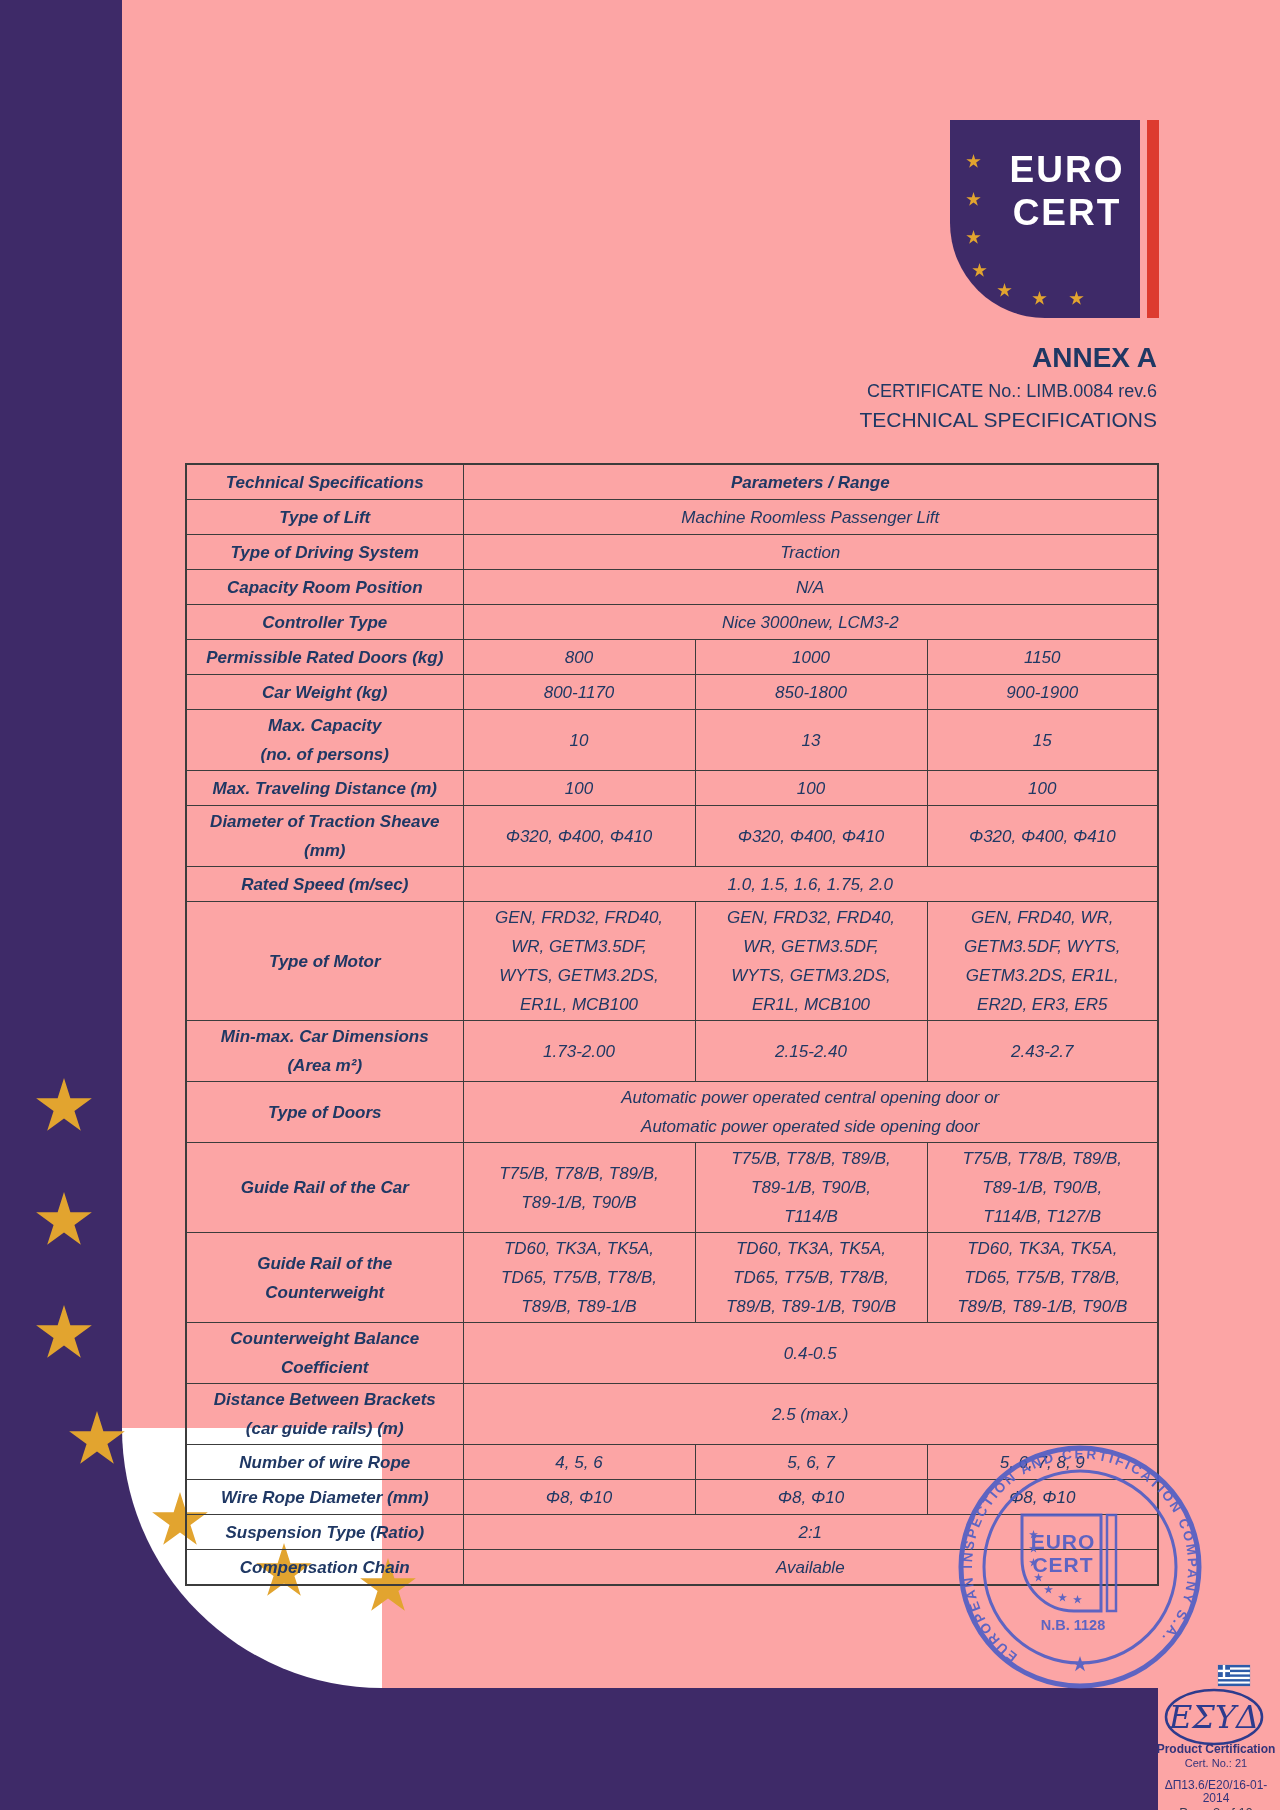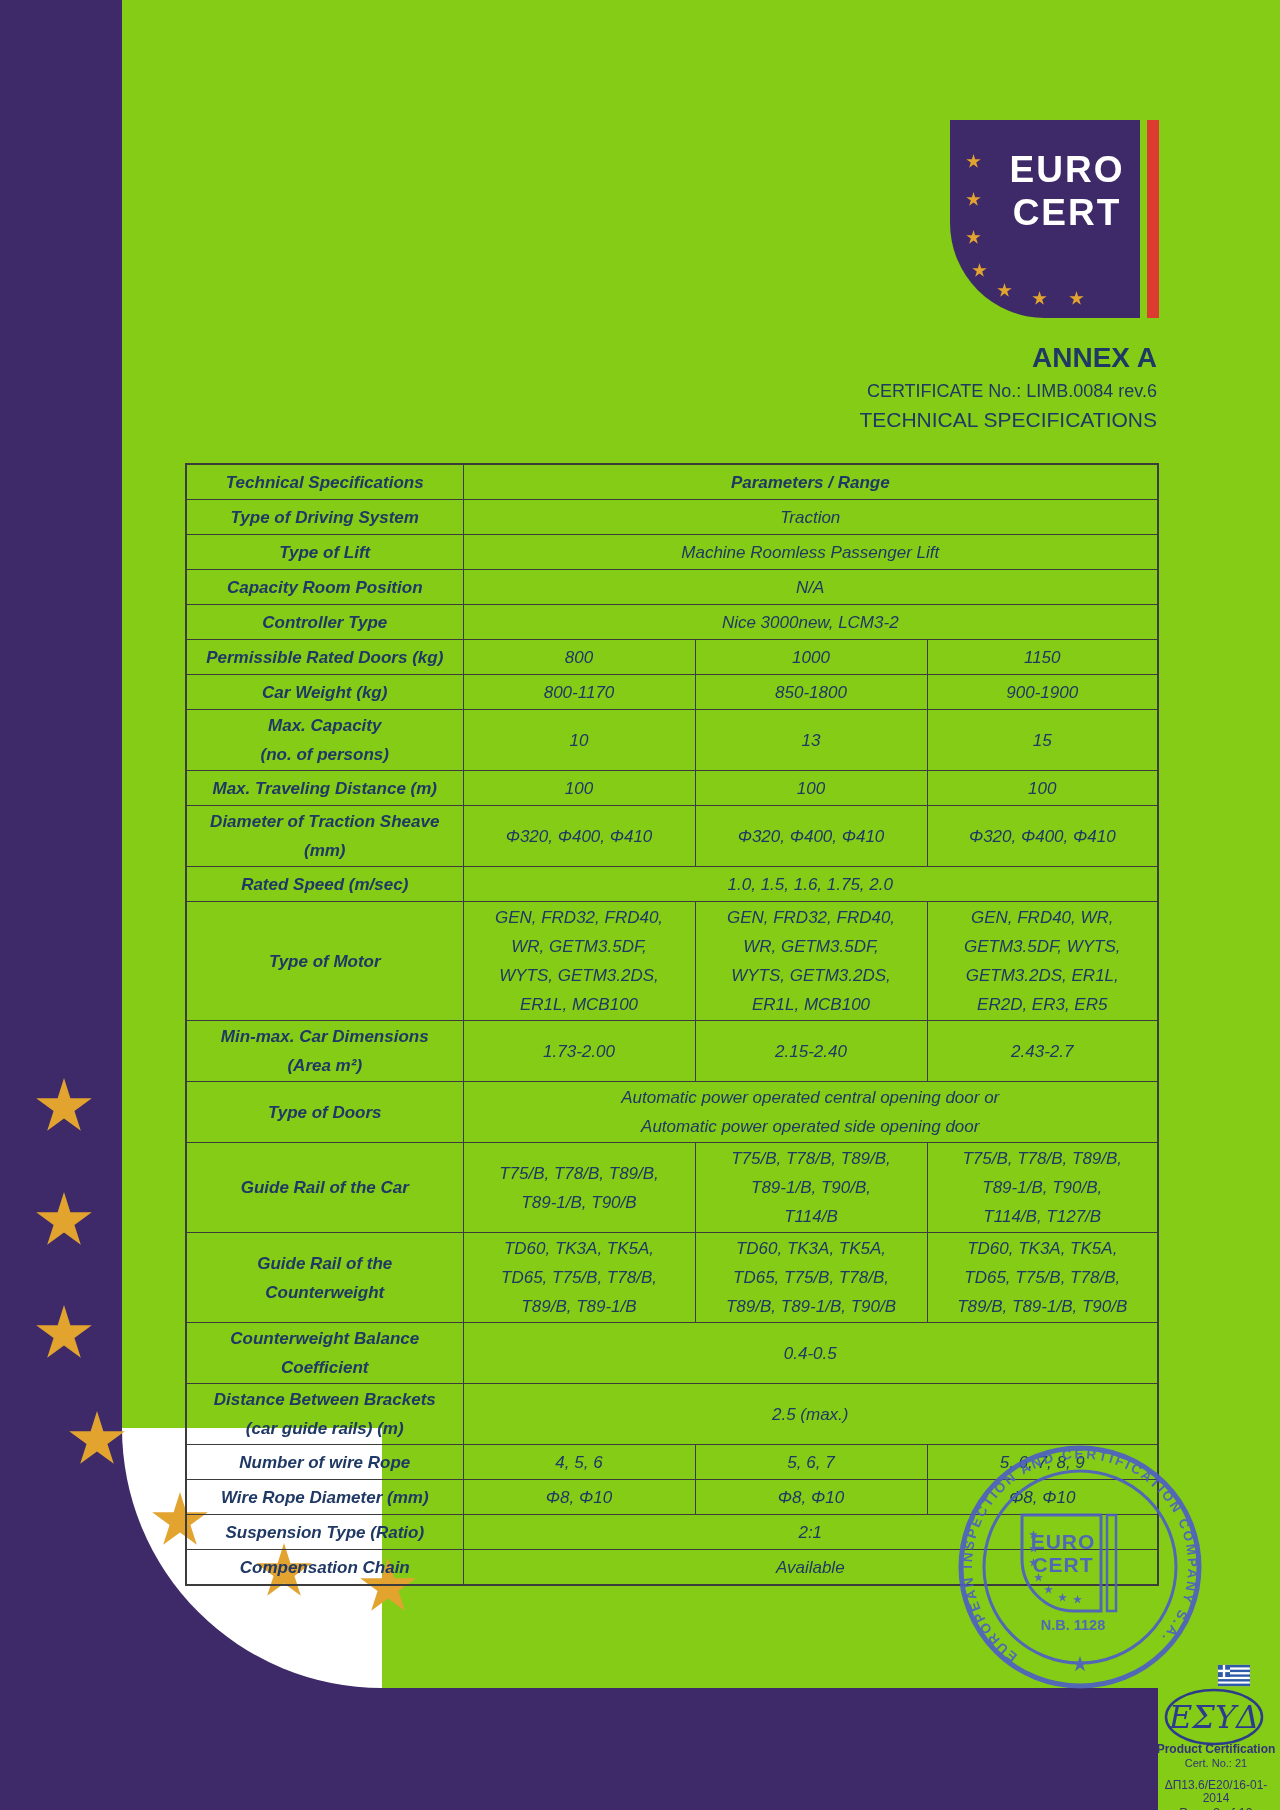--- a/index.html
+++ b/index.html
@@ -1,16 +1,16 @@
 <!DOCTYPE html>
 <html><head>
 <meta charset="utf-8">
 <style>
   html,body{margin:0;padding:0;background:#fff;}
-  .page{position:relative;width:1280px;height:1810px;background:#84cc16;overflow:hidden;
+  .page{position:relative;width:1280px;height:1810px;background:#fca5a5;overflow:hidden;
         font-family:"Liberation Sans",sans-serif;}
 
   
   .left-bar{position:absolute;left:0;top:0;width:122px;height:1810px;background:#3E2A68;}
   .bottom-bar{position:absolute;left:0;top:1688px;width:1158px;height:122px;background:#3E2A68;}
   .corner-patch{position:absolute;left:122px;top:1428px;width:260px;height:260px;background:#3E2A68;}
   .corner-white{position:absolute;left:122px;top:1428px;width:260px;height:260px;background:#ffffff;
                 border-bottom-left-radius:260px;}
 
   
@@ -97,26 +97,26 @@
         <col style="width:232px">
         <col style="width:232px">
         <col style="width:231px">
     </colgroup>
     <tbody>
         <tr class="hdr">
           <td class="lbl">Technical Specifications</td>
           <td class="val" colspan="3">Parameters / Range</td>
         </tr>
         <tr>
+          <td class="lbl">Type of Lift</td>
+          <td class="val" colspan="3">Machine Roomless Passenger Lift</td>
+        </tr>
+        <tr>
           <td class="lbl">Type of Driving System</td>
           <td class="val" colspan="3">Traction</td>
-        </tr>
-        <tr>
-          <td class="lbl">Type of Lift</td>
-          <td class="val" colspan="3">Machine Roomless Passenger Lift</td>
         </tr>
         <tr>
           <td class="lbl">Capacity Room Position</td>
           <td class="val" colspan="3">N/A</td>
         </tr>
         <tr>
           <td class="lbl">Controller Type</td>
           <td class="val" colspan="3">Nice 3000new, LCM3-2</td>
         </tr>
         <tr>

